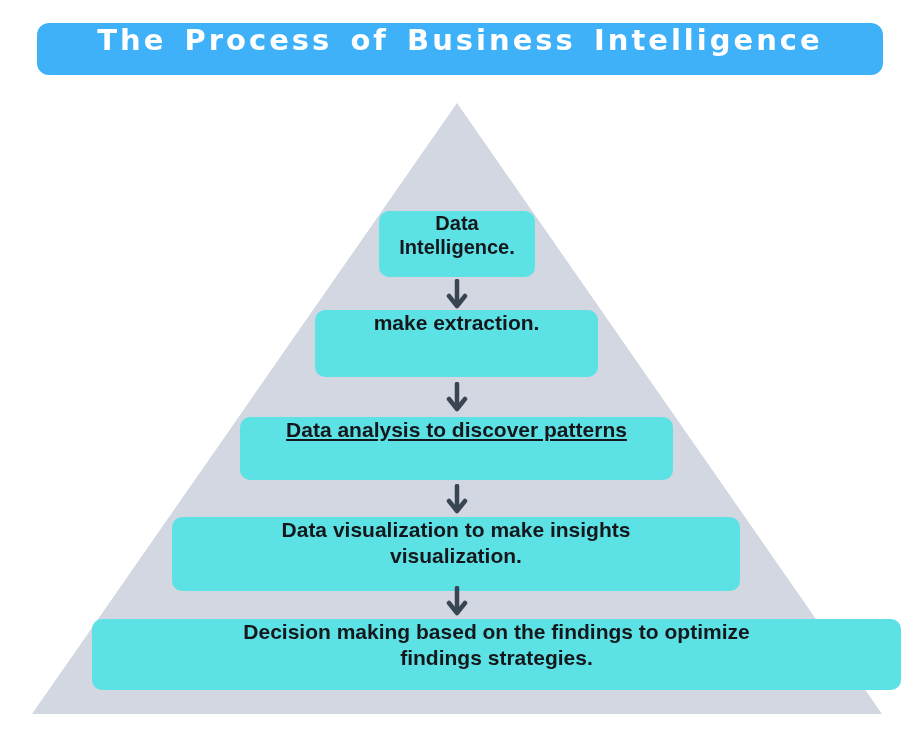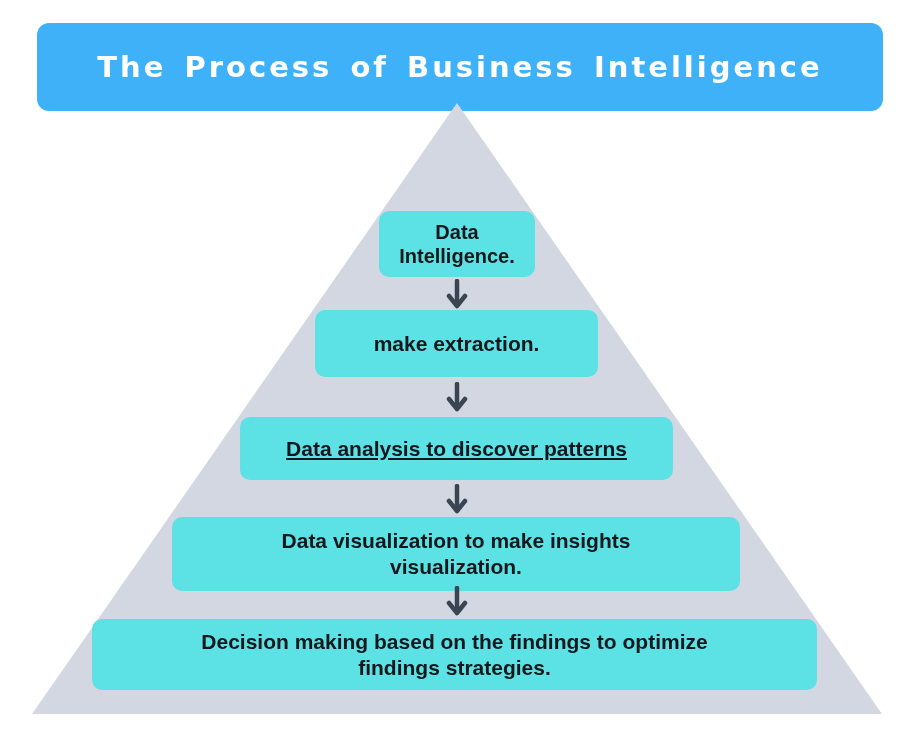--- a/index.html
+++ b/index.html
@@ -17,25 +17,25 @@
     position: relative;
     width: 911px;
     height: 735px;
     background: var(--page-bg);
     overflow: hidden;
     font-family: "Liberation Sans", sans-serif;
   }
   .banner {
     position: absolute;
     left: 37px; top: 23px;
-    width: 846px; height: 88px;
+    width: 846px; height: 52px;
     background: var(--title-bg);
     border-radius: 12px;
     display: flex;
-    align-items: center;
+    align-items: flex-start;
     justify-content: center;
   }
   .banner-title {
     font-family: "DejaVu Sans", sans-serif;
     font-weight: 700;
     font-size: 29px;
     letter-spacing: 3px;
     word-spacing: 5px;
     color: var(--title-text);
     white-space: nowrap;
@@ -46,32 +46,31 @@
     width: 911px; height: 735px;
   }
   .pyramid-svg polygon { fill: var(--pyramid); }
   .step-box {
     position: absolute;
     background: var(--box-bg);
     border-radius: 10px;
     display: flex;
     flex-direction: column;
     align-items: center;
-    justify-content: center;
     text-align: center;
     color: var(--box-text);
     font-weight: 700;
     font-size: 21px;
     line-height: 1.22;
   }
   .box1 { left: 379px; top: 211px; width: 156px; height: 66px; font-size: 20px; }
   .box2 { left: 315px; top: 310px; width: 283px; height: 67px; }
   .box3 { left: 240px; top: 417px; width: 433px; height: 63px; text-decoration: underline; }
   .box4 { left: 172px; top: 517px; width: 568px; height: 74px; }
-  .box5 { left:  92px; top: 619px; width: 725px; height: 71px; }
+  .box5 { left:  92px; top: 619px; width: 809px; height: 71px; }
   .arrow {
     position: absolute;
     left: 445px;
     width: 24px; height: 30px;
   }
   .arrow line, .arrow polyline {
     stroke: var(--arrow);
     stroke-width: 4.5;
     stroke-linecap: round;
     stroke-linejoin: round;

